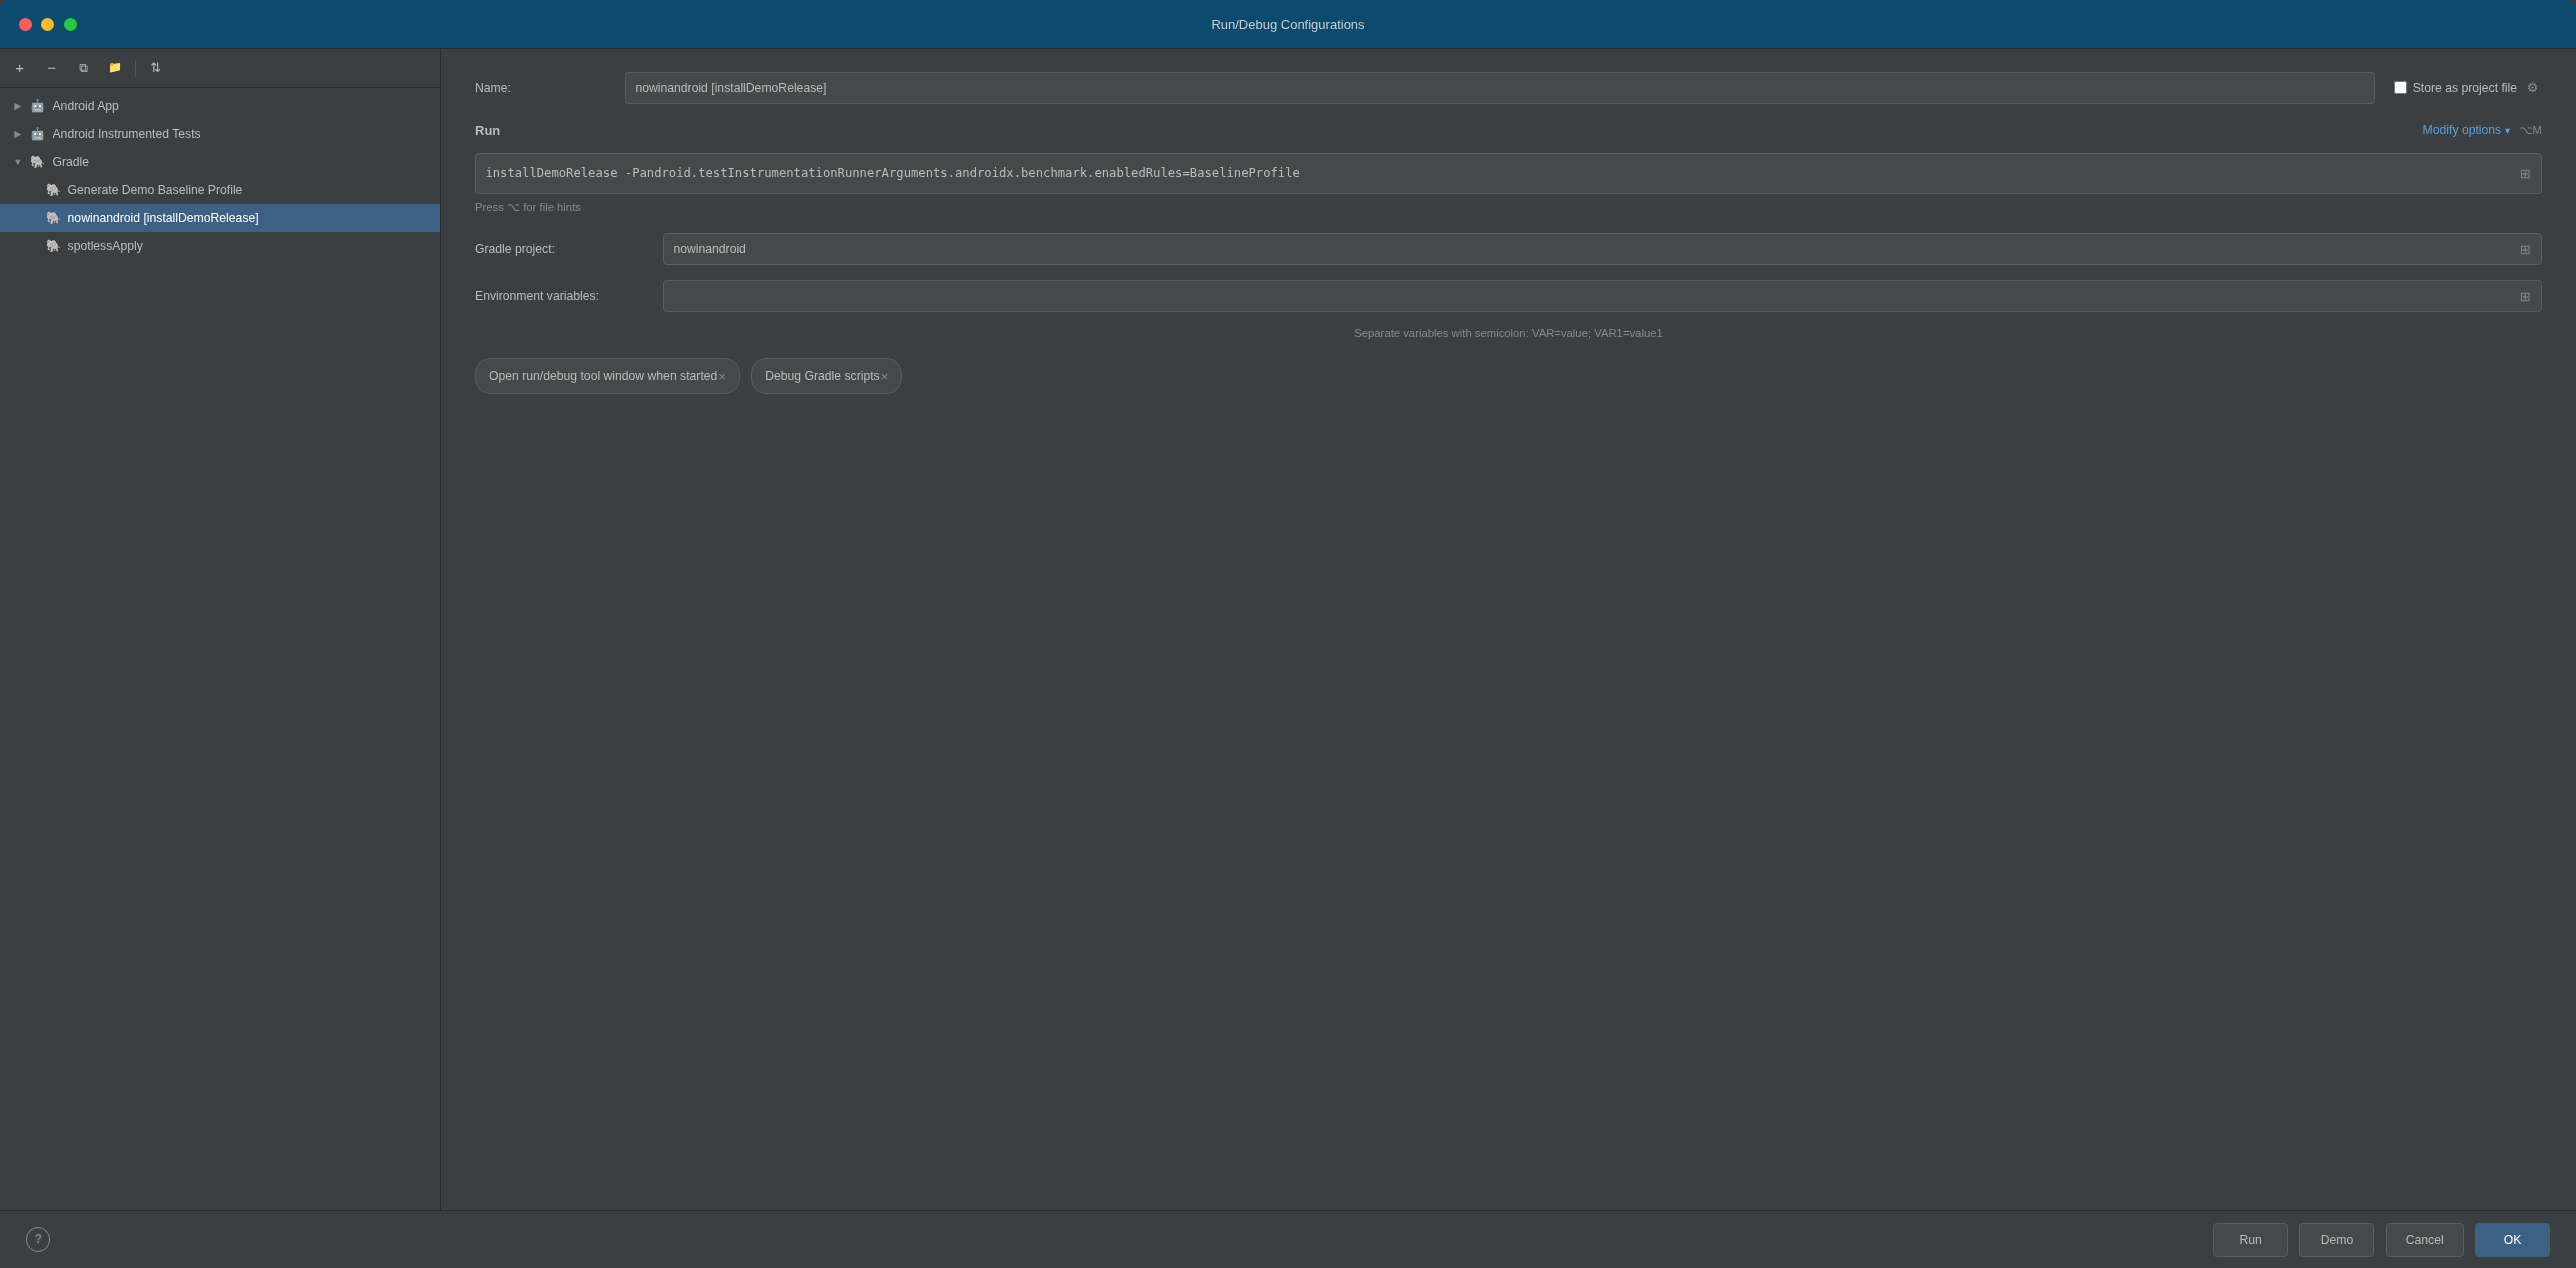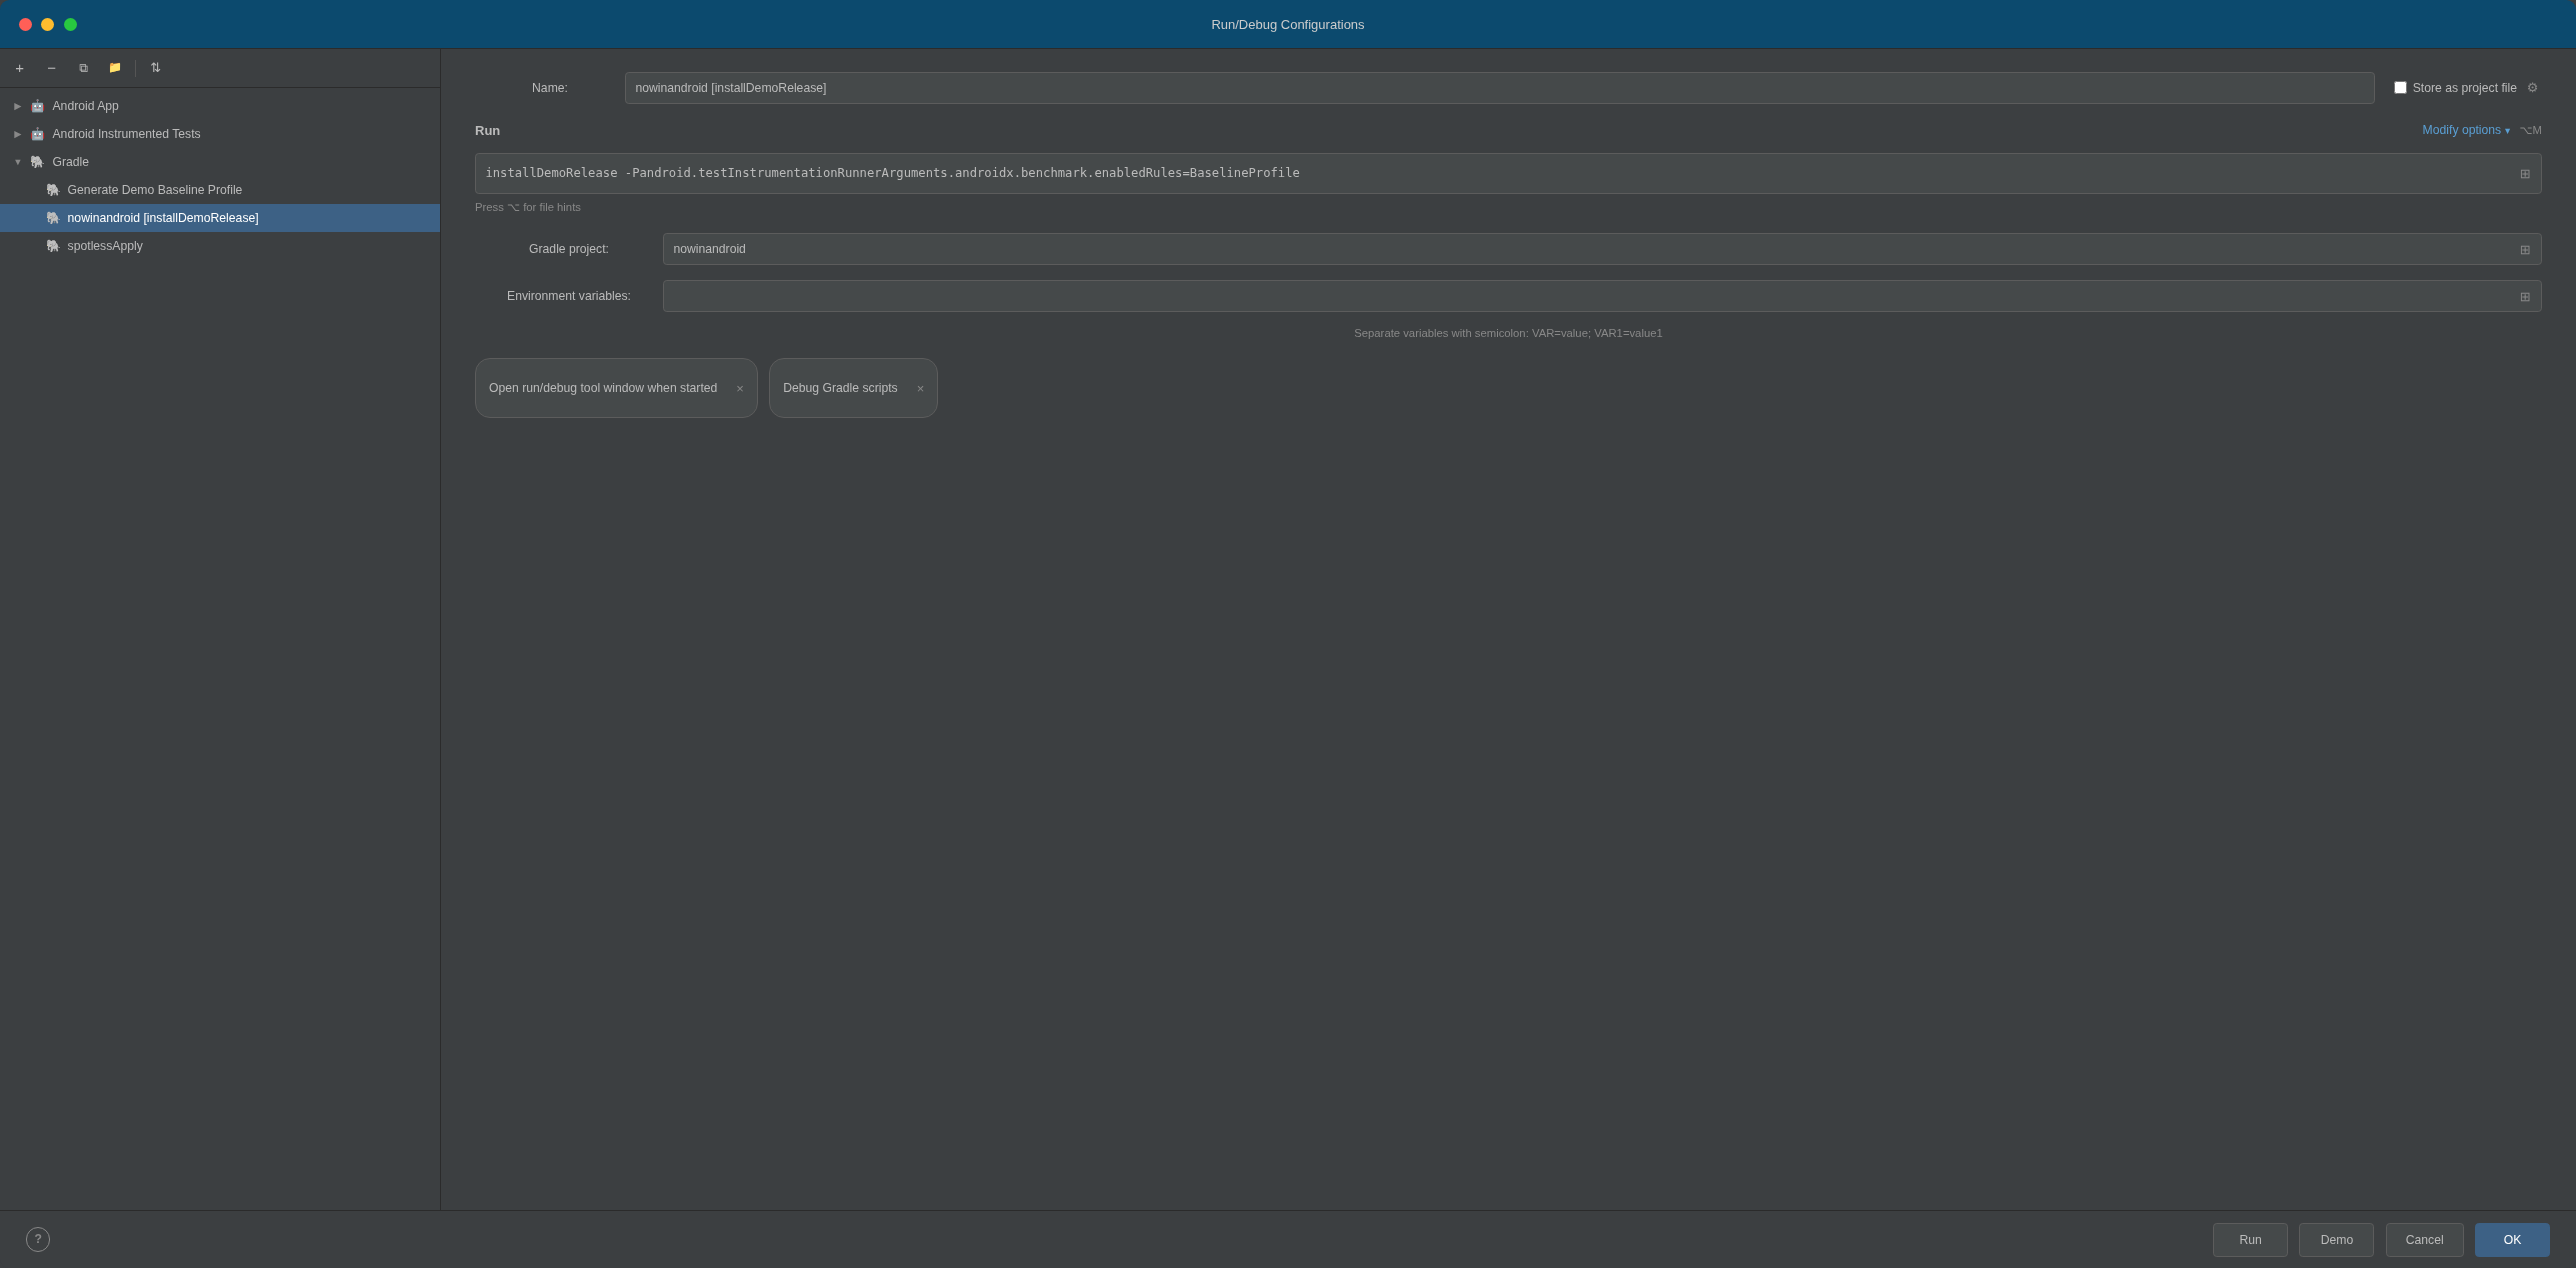--- a/index.html
+++ b/index.html
@@ -170,21 +170,20 @@
       flex-direction: column;
       padding: 22.5px 34px;
       overflow-y: auto;
     }
 
     .form-label {
       width: 150px;
       color: #bbbbbb;
       font-size: 12.2px;
       flex-shrink: 0;
-      text-align: center;
     }
 
     .form-label-wide {
       width: 188px;
     }
 
     .name-row {
       display: flex;
       align-items: center;
       margin-bottom: 19px;
@@ -356,22 +355,22 @@
     
     .tags-row {
       display: flex;
       gap: 11.3px;
       flex-wrap: wrap;
     }
 
     .tag-chip {
       display: flex;
       align-items: center;
-      gap: 19px;
-      padding: 22px 13px;
+      gap: 1px;
+      padding: 10px 13px;
       background: #45494a;
       border: 0.9px solid #5c5c5c;
       border-radius: 15px;
       font-size: 12.2px;
       color: #bbbbbb;
     }
 
     .tag-close {
       cursor: pointer;
       color: #888;

